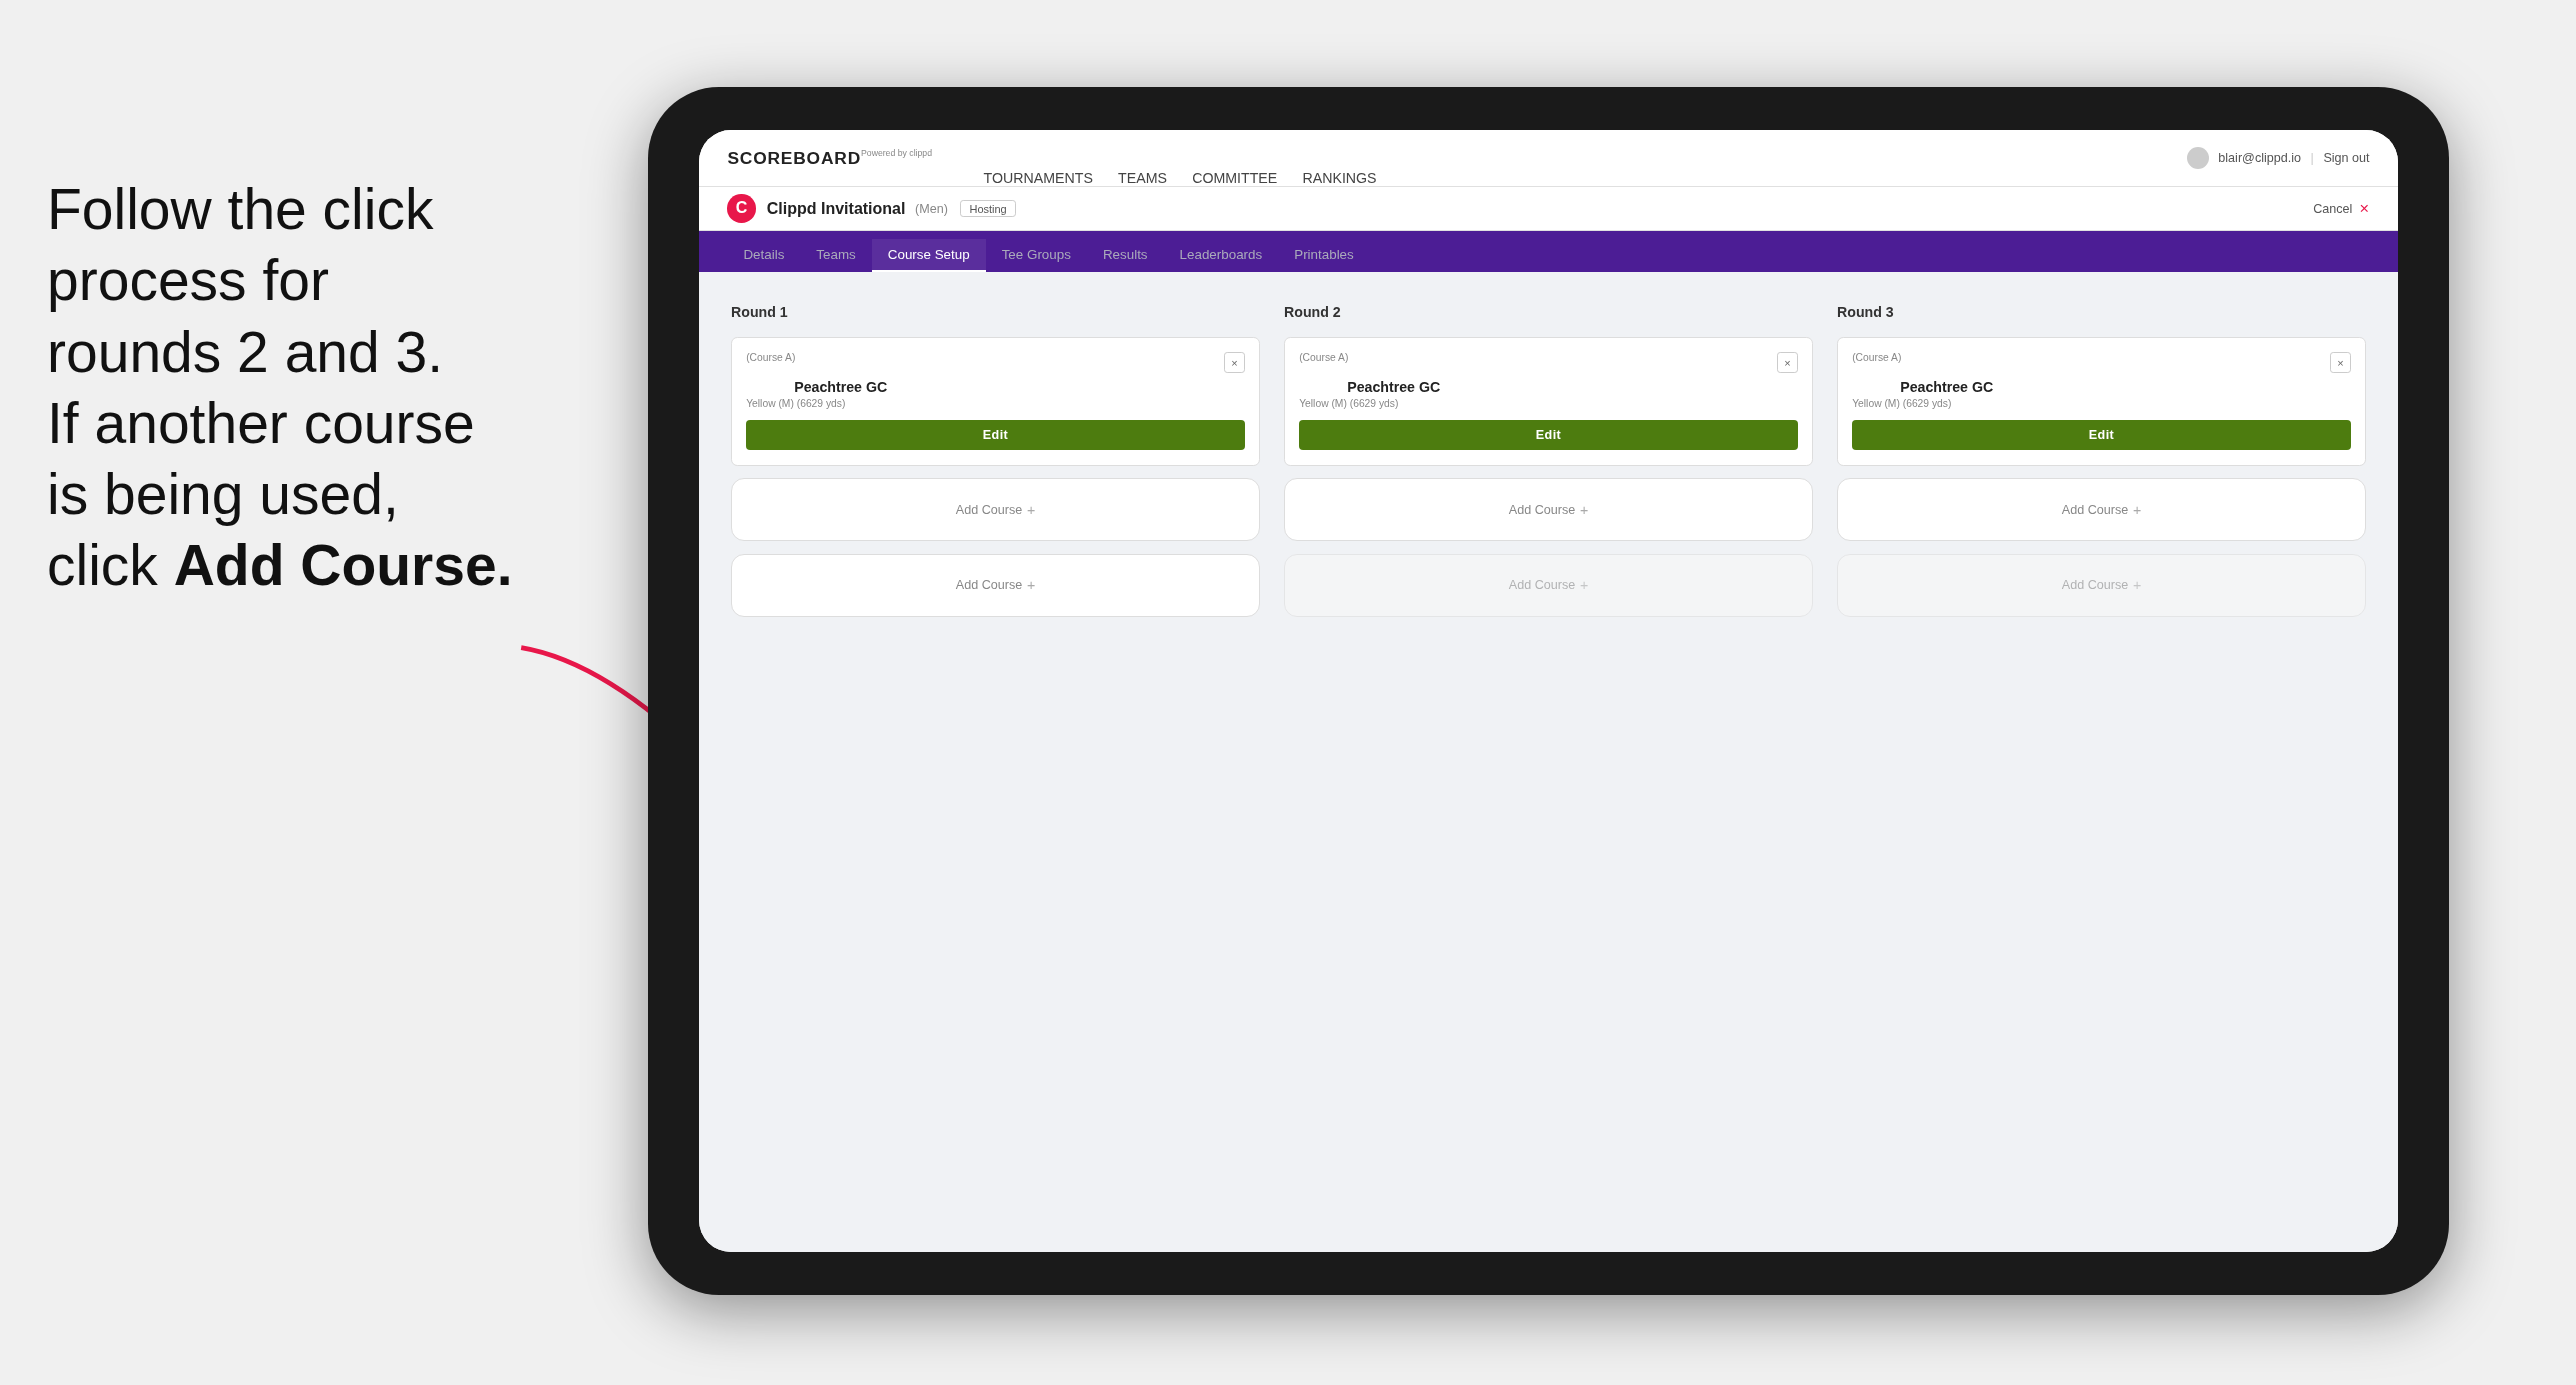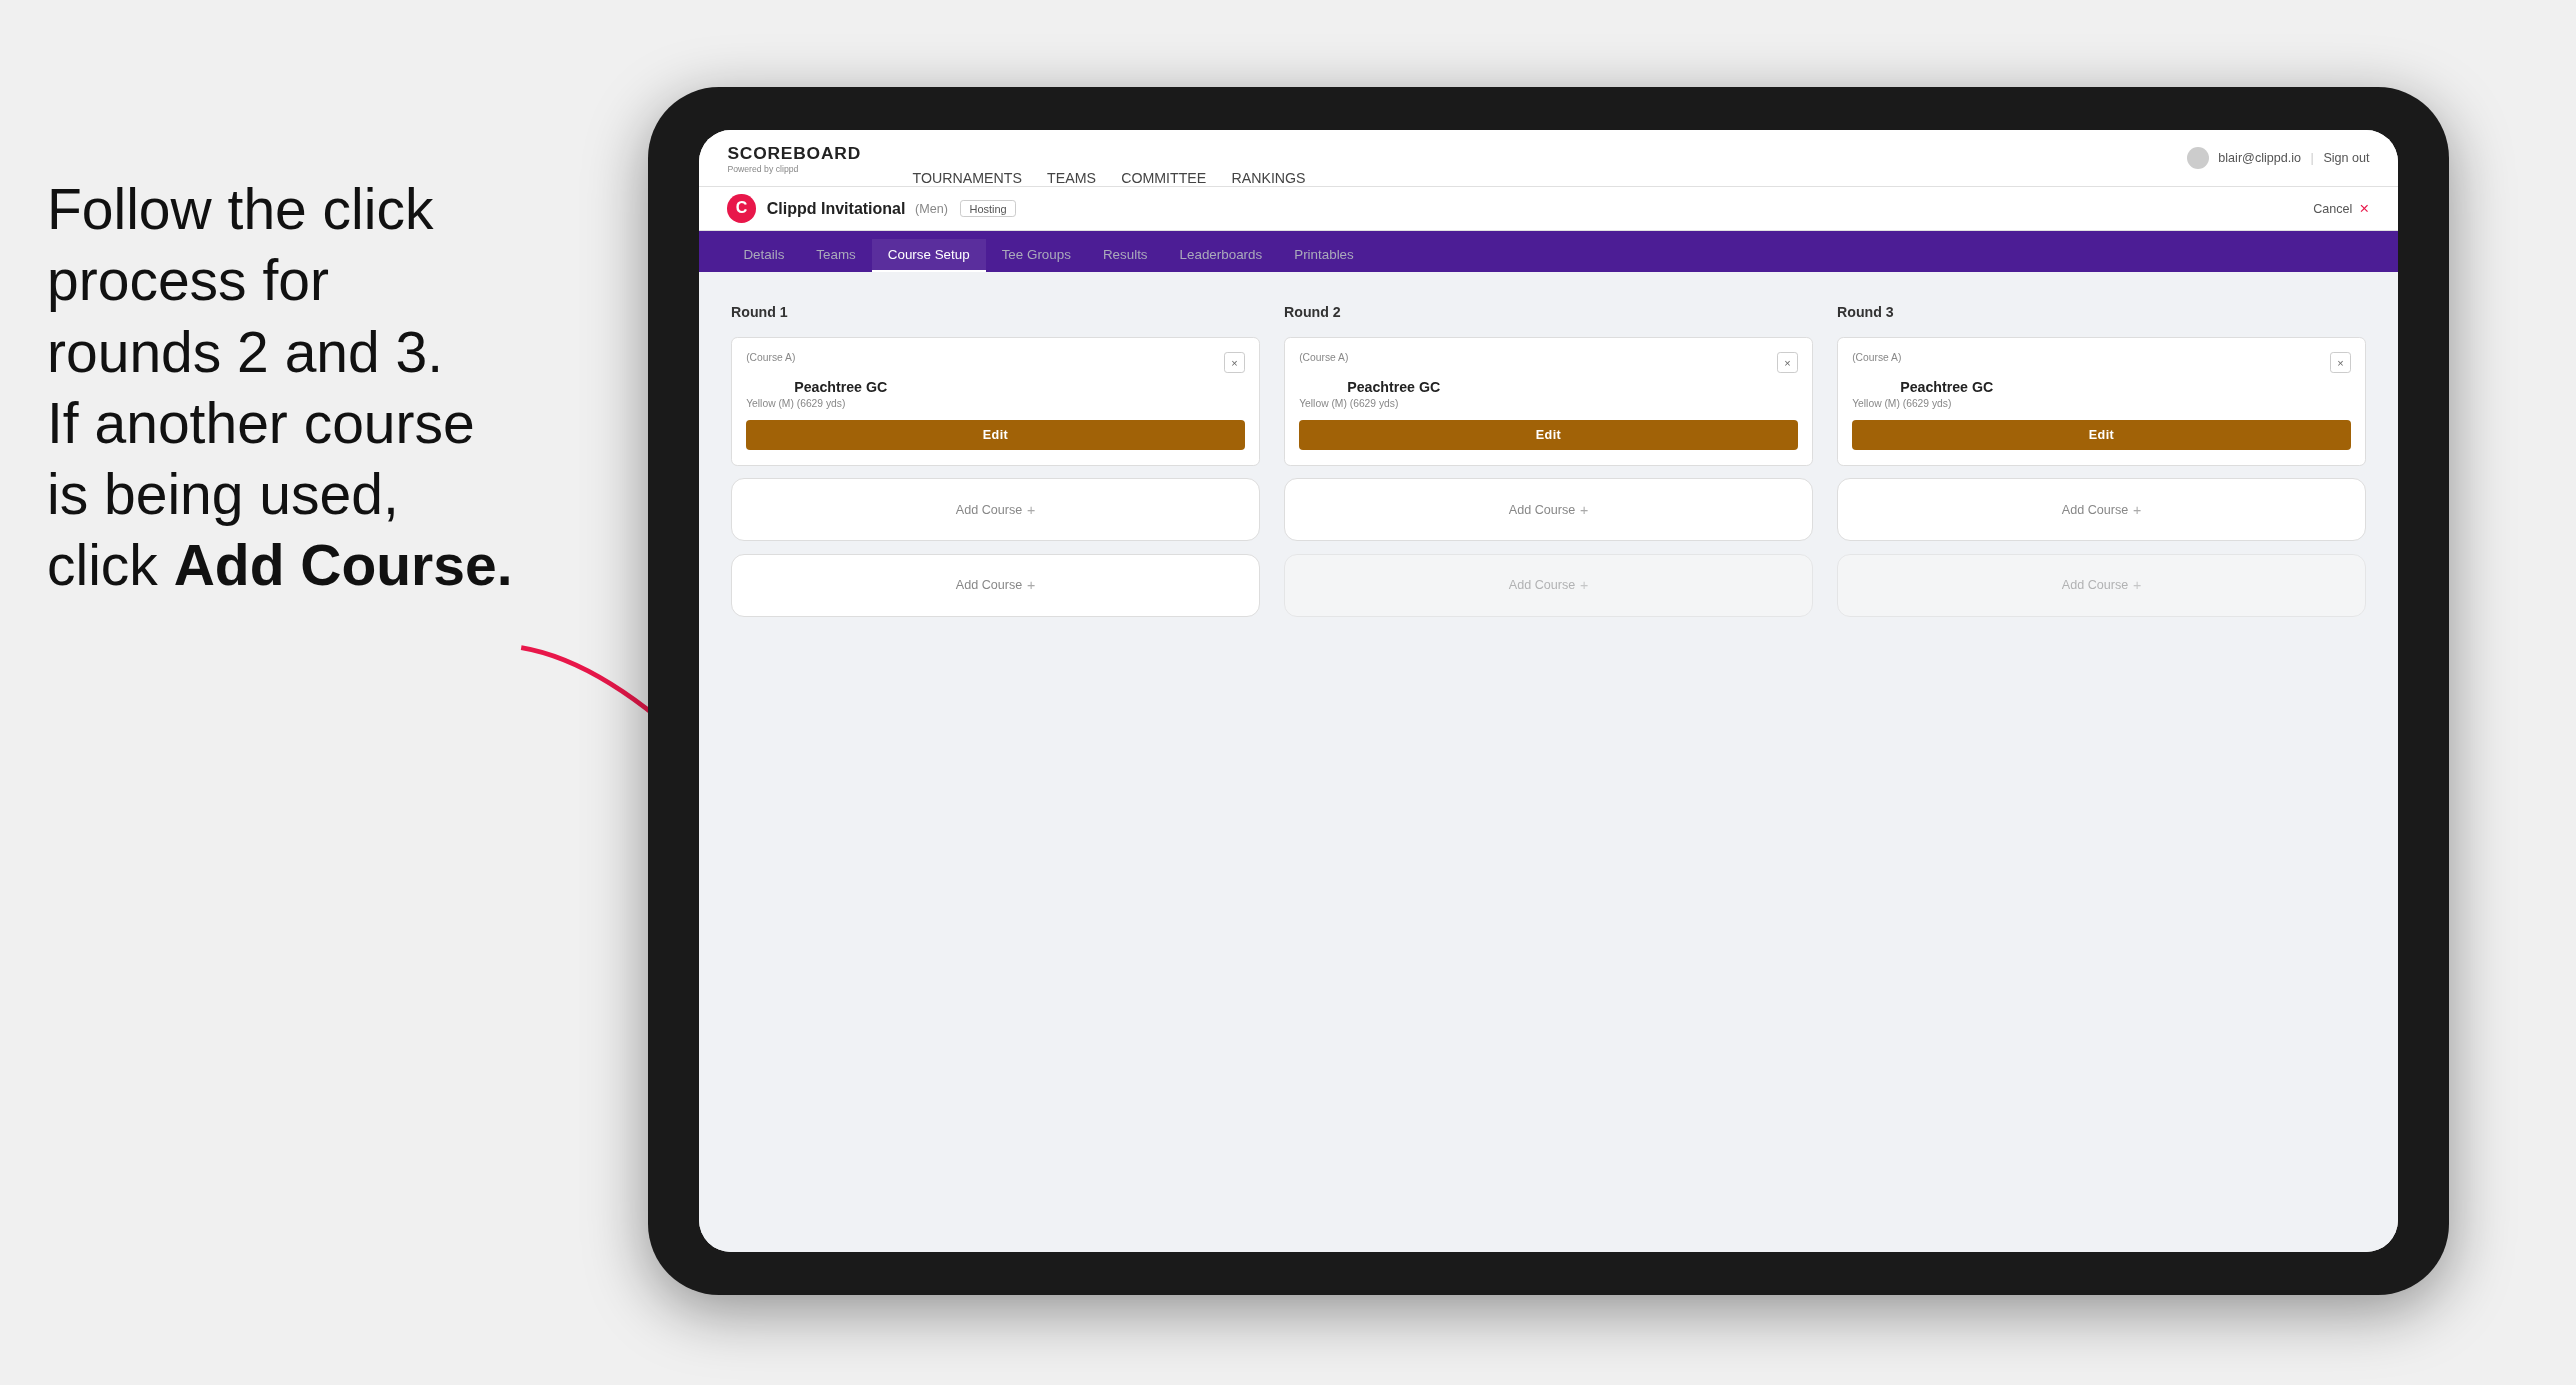--- a/index.html
+++ b/index.html
@@ -64,21 +64,21 @@
       border-bottom: 0.8px solid #e0e0e0;
       display: flex;
       align-items: center;
       padding: 0 28.4px;
       height: 57px;
       flex-shrink: 0;
     }
 
     .logo-area {
       display: flex;
-      flex-direction: column;
+      flex-direction: row;
       margin-right: 39px;
     }
     .logo-title {
       font-size: 17.4px;
       font-weight: 900;
       letter-spacing: 0.8px;
       color: #222;
     }
     .logo-sub {
       font-size: 8.7px;
@@ -264,21 +264,21 @@
       margin-left: 48px;
     }
 
     .course-details {
       font-size: 10.3px;
       color: #888;
       margin-bottom: 11px;
     }
 
     .edit-btn {
-      background: #a16207;
+      background: #4d7c0f;
       color: #fff;
       border: none;
       border-radius: 4px;
       width: 100%;
       padding: 8px;
       font-size: 12.6px;
       font-weight: 600;
       cursor: pointer;
       letter-spacing: 0.4px;
     }

